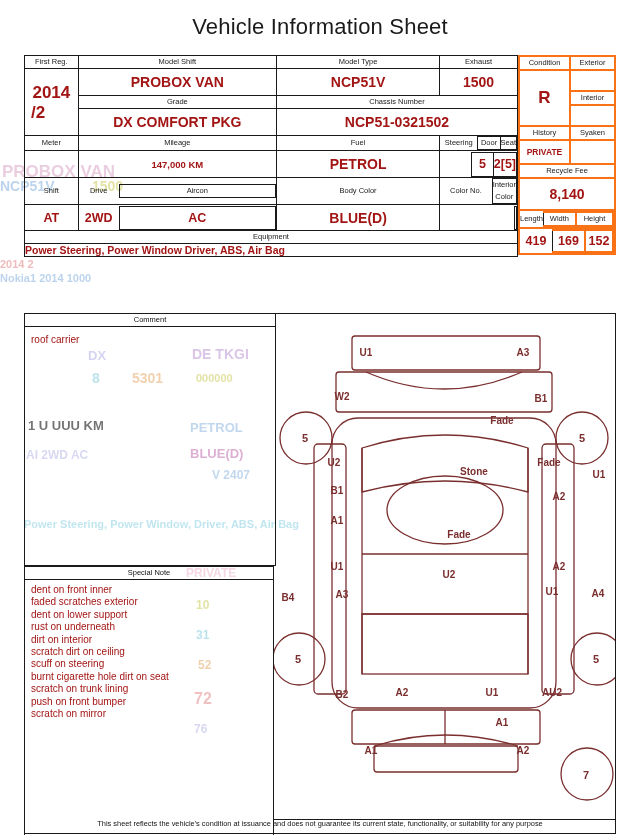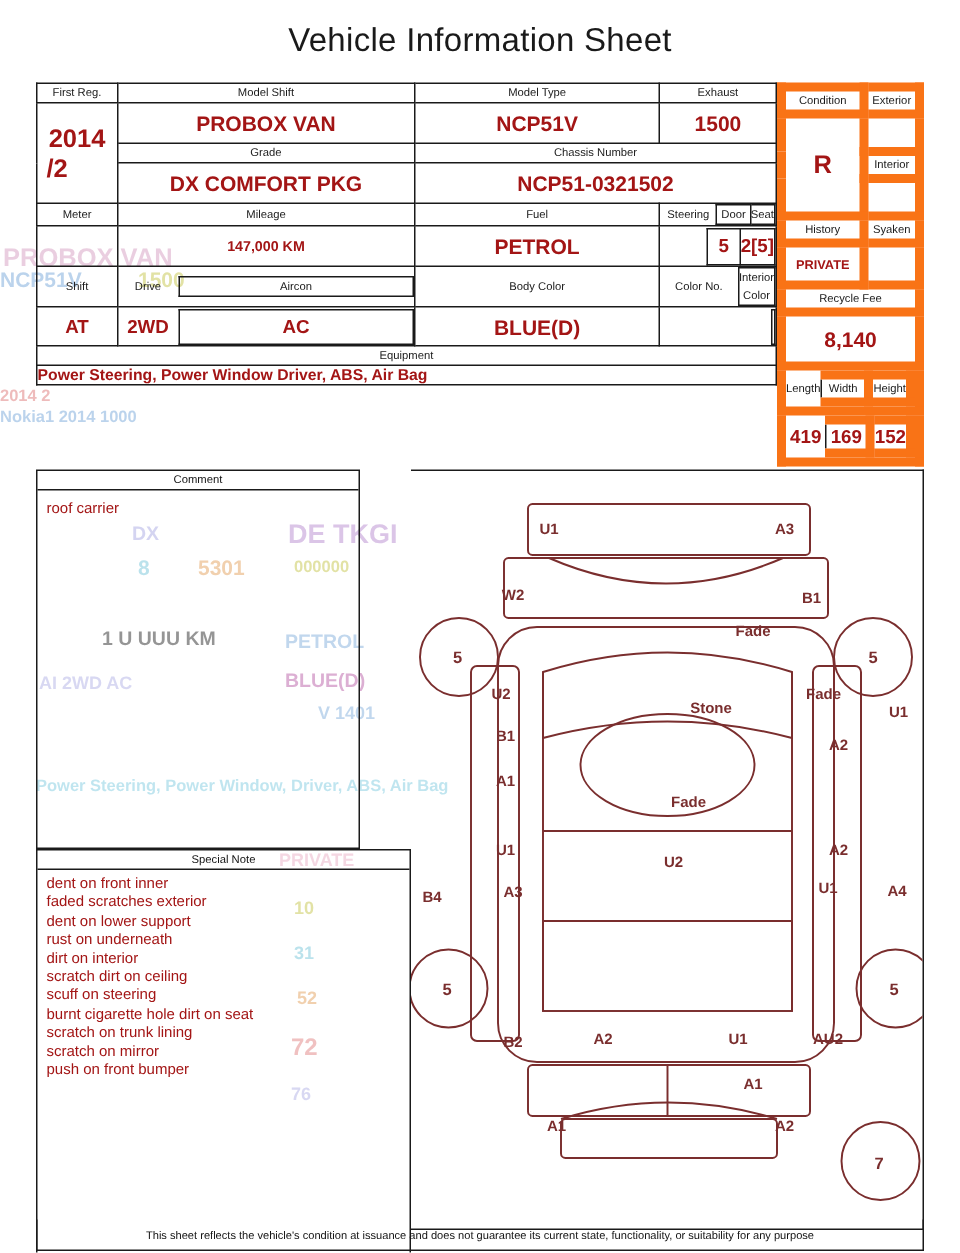--- a/index.html
+++ b/index.html
@@ -11,31 +11,31 @@
   }
   .sheet{position:relative;width:640px;height:835px;box-sizing:border-box;}
   .title{
     text-align:center;font-size:22px;font-weight:400;color:#1a1a1a;
     padding-top:14px;padding-bottom:10px;letter-spacing:.2px;
   }
   table{border-collapse:collapse;}
   .mainT{position:absolute;left:24px;top:55px;width:494px;border:1px solid #1a1a1a;}
   .mainT td{border:1px solid #1a1a1a;padding:0;}
   .rightT{position:absolute;left:518px;top:55px;width:98px;border:1px solid #1a1a1a;}
-  .rightT td{border:6px solid #f97316;padding:0;}
+  .rightT td{border:2px solid #f97316;padding:0;}
   .hdr{font-size:7.5px;text-align:center;line-height:12px;height:12px;color:#1a1a1a;}
   .big{color:#a31515;font-weight:bold;text-align:center;}
   .s18{font-size:17px;}
   .s15{font-size:14px;}
   .s13{font-size:12.5px;}
   .s10{font-size:9.5px;}
   .s9{font-size:8.5px;}
   .eqRow{font-size:10.5px;color:#a31515;font-weight:bold;padding:4px 6px;}
   
-  .cmtBox{position:absolute;left:24px;top:313px;width:216px;height:253px;border:1px solid #1a1a1a;box-sizing:border-box;}
+  .cmtBox{position:absolute;left:24px;top:313px;width:252px;height:253px;border:1px solid #1a1a1a;box-sizing:border-box;}
   .cmtHdr{font-size:7.5px;text-align:center;border-bottom:1px solid #1a1a1a;line-height:12px;height:12px;}
   .cmtBody{font-size:10px;color:#a31515;padding:6px 6px 0 6px;line-height:14px;}
   .snBox{position:absolute;left:24px;top:566px;width:250px;height:302px;border:1px solid #1a1a1a;box-sizing:border-box;}
   .snBody{font-size:10px;color:#a31515;padding:4px 6px 0 6px;line-height:12.4px;}
   .diagram{position:absolute;left:274px;top:313px;width:342px;height:507px;border:1px solid #1a1a1a;border-left:none;box-sizing:border-box;}
   .footwrap{position:absolute;left:24px;top:813px;width:592px;height:21px;border:1px solid #1a1a1a;border-top:none;box-sizing:border-box;display:flex;align-items:center;justify-content:center;}
   .footwrap div{font-size:7.4px;}
   
   .wm{position:absolute;pointer-events:none;font-weight:bold;white-space:nowrap;}
   svg text{font-family:"Liberation Sans", sans-serif;}
@@ -47,29 +47,29 @@
 
   <div class="title">Vehicle Information Sheet</div>
 
   <div style="position:absolute;left:0;top:0;width:640px;height:835px;overflow:hidden;">
     <div class="wm" style="left:2px;top:162px;font-size:17px;color:#d9a7c7;opacity:.55;">PROBOX VAN</div>
     <div class="wm" style="left:0px;top:178px;font-size:14px;color:#8fb7e0;opacity:.6;">NCP51V</div>
     <div class="wm" style="left:92px;top:178px;font-size:14px;color:#cfcf6a;opacity:.6;">1500</div>
     <div class="wm" style="left:0px;top:258px;font-size:11px;color:#e48f8f;opacity:.6;">2014 2</div>
     <div class="wm" style="left:0px;top:272px;font-size:11px;color:#8fb7e0;opacity:.6;">Nokia1 2014 1000</div>
     <div class="wm" style="left:88px;top:348px;font-size:13px;color:#b9b9e8;opacity:.6;">DX</div>
-    <div class="wm" style="left:192px;top:346px;font-size:18px;color:#c4a0d8;opacity:.6;">DE TKGI</div>
+    <div class="wm" style="left:192px;top:346px;font-size:14px;color:#c4a0d8;opacity:.6;">DE TKGI</div>
     <div class="wm" style="left:92px;top:370px;font-size:14px;color:#8fd0e0;opacity:.6;">8</div>
     <div class="wm" style="left:132px;top:370px;font-size:14px;color:#e8b27a;opacity:.6;">5301</div>
     <div class="wm" style="left:196px;top:372px;font-size:11px;color:#cfcf6a;opacity:.6;">000000</div>
-    <div class="wm" style="left:28px;top:418px;font-size:13px;color:#404040;opacity:.55;margin-left:40px;">1 U UUU KM</div>
+    <div class="wm" style="left:28px;top:418px;font-size:13px;color:#000000;opacity:.55;">1 U UUU KM</div>
     <div class="wm" style="left:190px;top:420px;font-size:13px;color:#8fb7e0;opacity:.55;">PETROL</div>
     <div class="wm" style="left:26px;top:448px;font-size:12px;color:#b9b9e8;opacity:.55;">AI  2WD  AC</div>
     <div class="wm" style="left:190px;top:446px;font-size:13px;color:#c06fb0;opacity:.55;">BLUE(D)</div>
-    <div class="wm" style="left:212px;top:468px;font-size:12px;color:#8fb7e0;opacity:.55;">V 1401</div>
+    <div class="wm" style="left:212px;top:468px;font-size:12px;color:#8fb7e0;opacity:.55;">V 2407</div>
     <div class="wm" style="left:24px;top:518px;font-size:11px;color:#9fd8e8;opacity:.65;">Power Steering, Power Window, Driver, ABS, Air Bag</div>
     <div class="wm" style="left:186px;top:566px;font-size:12px;color:#f0c7d7;opacity:.7;">PRIVATE</div>
     <div class="wm" style="left:196px;top:598px;font-size:12px;color:#cfcf6a;opacity:.6;">10</div>
     <div class="wm" style="left:196px;top:628px;font-size:12px;color:#8fd0e0;opacity:.6;">31</div>
     <div class="wm" style="left:198px;top:658px;font-size:12px;color:#e8b27a;opacity:.6;">52</div>
     <div class="wm" style="left:194px;top:690px;font-size:16px;color:#e48f8f;opacity:.55;">72</div>
     <div class="wm" style="left:194px;top:722px;font-size:12px;color:#b9b9e8;opacity:.55;">76</div>
   </div>
 
   <table class="mainT">
@@ -255,22 +255,22 @@
     <div class="snBody">
       <div>dent on front inner</div>
       <div>faded scratches exterior</div>
       <div>dent on lower support</div>
       <div>rust on underneath</div>
       <div>dirt on interior</div>
       <div>scratch dirt on ceiling</div>
       <div>scuff on steering</div>
       <div>burnt cigarette hole dirt on seat</div>
       <div>scratch on trunk lining</div>
+      <div>push on front bumper</div>
       <div>scratch on mirror</div>
-      <div>push on front bumper</div>
     </div>
   </div>
 
   <div class="diagram">
     <svg width="341" height="506" viewBox="0 0 341 506">
       <g fill="none" stroke="#7a2e2e" stroke-width="1.3">
 
         <rect x="78" y="22" width="188" height="34" rx="3"></rect>
         <rect x="62" y="58" width="216" height="40" rx="3"></rect>
         <path d="M92 58 q78 34 156 0"></path>

